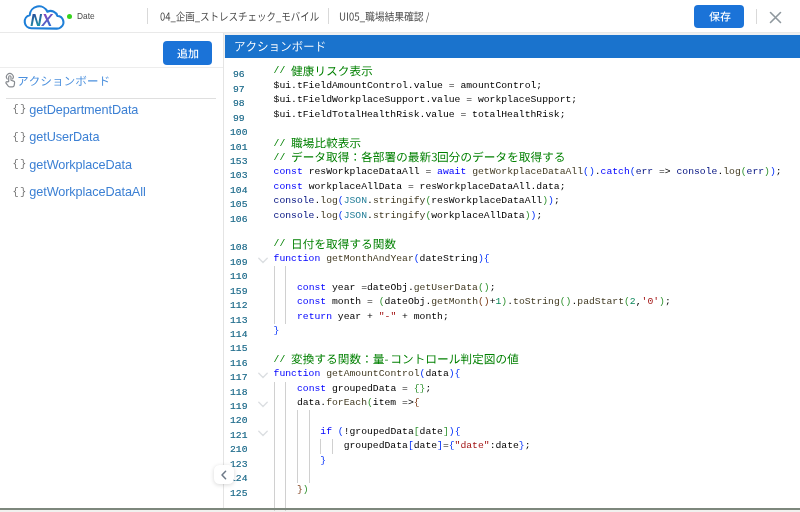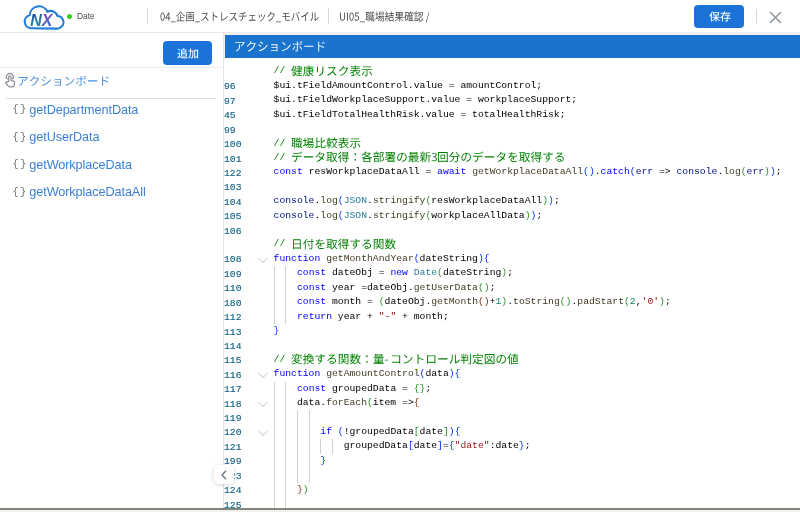--- a/index.html
+++ b/index.html
@@ -5,21 +5,21 @@
 #app{position:absolute;inset:0}
 .abs{position:absolute}
 .topbar{position:absolute;left:0;top:0;width:800px;height:33px;background:#fff;border-bottom:1px solid #e9e9e9}
 .vdiv{position:absolute;width:1px;background:#d9d9d9}
 .btn{position:absolute;background:#1b73d8;border-radius:4px}
 .sidebar{position:absolute;left:0;top:33px;width:224px;height:474.6px;background:#fff;border-right:1px solid #e4e4e4}
 .content{position:absolute;left:224px;top:33px;width:576px;height:474.6px;background:#f0f0f0}
 .codehead{position:absolute;left:0.5px;top:2px;right:0;height:22.8px;background:#1a73cd}
 .codebody{position:absolute;left:0;top:24.8px;right:0;bottom:0;background:#fff}
 .ln{position:absolute;left:224px;width:576px;height:14.42px;white-space:pre;font-family:"Liberation Mono",monospace;font-size:9.73px;line-height:14.42px;letter-spacing:0.006px}
-.num{position:absolute;left:0;top:16px;width:29.5px;text-align:left;color:#2a7391;text-shadow:0 0 0.6px rgba(42,115,145,.75)}
+.num{position:absolute;left:0;top:4px;width:29.5px;text-align:center;color:#2a7391;text-shadow:0 0 0.6px rgba(42,115,145,.75)}
 .cd{position:absolute;left:49.6px;top:0;color:#000}
 .k{color:#0000ff}.c{color:#008000}.s{color:#a31515}.t{color:#267f99}.p{color:#0070c1}
 .m{color:#423a22}.v{color:#001080}.n{color:#098658}.b0{color:#0431fa}.b1{color:#319331}.b2{color:#7b3814}
 .ig{position:absolute;width:1px;background:#d0d0d0}
 .item{position:absolute;left:0;width:223px;height:27.4px}
 .brace{position:absolute;left:12.5px;font-family:"Liberation Mono",monospace;font-size:10.5px;color:#767676;letter-spacing:1.1px}
 .ilabel{position:absolute;left:29.3px;font-size:12.7px;color:#3c80d4;letter-spacing:-0.1px}
 </style></head><body>
 <div id="app">
 <div class="topbar"></div>
@@ -90,35 +90,35 @@
     </div>
 <div class="content">
       <div class="codehead"></div>
       <div class="codebody"></div>
     </div>
 <svg style="position:absolute;left:233.6px;top:37.6px" width="92.2" height="16.1" viewBox="0 -12.93 97.60 16.10" preserveAspectRatio="none">
       <path d="M11.358199999999998 -8.2472 10.760399999999999 -8.820599999999999C10.577399999999999 -8.783999999999999 10.1382 -8.747399999999999 9.9064 -8.747399999999999C9.174399999999999 -8.747399999999999 3.4892 -8.747399999999999 2.9036 -8.747399999999999C2.4522 -8.747399999999999 1.9397999999999997 -8.796199999999999 1.5128 -8.857199999999999V-7.746999999999999C1.9886 -7.795799999999999 2.4522 -7.8202 2.9036 -7.8202C3.477 -7.8202 9.003599999999999 -7.8202 9.8576 -7.8202C9.455 -7.0638 8.3082 -5.734 7.1857999999999995 -5.0874L7.991 -4.440799999999999C9.3818 -5.404599999999999 10.540799999999999 -6.9784 11.028799999999999 -7.808C11.114199999999999 -7.9422 11.272799999999998 -8.1252 11.358199999999998 -8.2472ZM6.490399999999999 -6.636799999999999H5.392399999999999C5.428999999999999 -6.319599999999999 5.441199999999999 -6.0512 5.441199999999999 -5.7584C5.441199999999999 -3.7209999999999996 5.1728 -1.9764 3.2817999999999996 -0.8295999999999999C2.9402 -0.5855999999999999 2.5254 -0.39039999999999997 2.1837999999999997 -0.28059999999999996L3.0866 0.45139999999999997C6.1975999999999996 -1.0979999999999999 6.490399999999999 -3.3305999999999996 6.490399999999999 -6.636799999999999Z M18.751399999999997 -9.4794 17.616799999999998 -9.8454C17.543599999999998 -9.5282 17.360599999999998 -9.088999999999999 17.238599999999998 -8.881599999999999C16.714 -7.783599999999999 15.5062 -6.0146 13.4078 -4.758L14.2496 -4.1236C15.5794 -5.0142 16.6042 -6.1 17.336199999999998 -7.1248H21.471999999999998C21.215799999999998 -6.0146 20.4716 -4.440799999999999 19.52 -3.3183999999999996C18.409799999999997 -2.0252 16.8848 -0.9149999999999999 14.652199999999999 -0.2562L15.5306 0.5367999999999999C17.824199999999998 -0.305 19.276 -1.4273999999999998 20.3862 -2.7815999999999996C21.471999999999998 -4.0992 22.2284 -5.7462 22.5578 -6.9784C22.6188 -7.1735999999999995 22.7408 -7.454199999999999 22.8384 -7.624999999999999L22.021 -8.1252C21.8258 -8.0398 21.557399999999998 -8.0032 21.227999999999998 -8.0032H17.909599999999998L18.202399999999997 -8.5156C18.324399999999997 -8.747399999999999 18.543999999999997 -9.162199999999999 18.751399999999997 -9.4794Z M28.0722 -9.369599999999998 27.5232 -8.5522C28.243 -8.1374 29.560599999999997 -7.2589999999999995 30.1462 -6.8198L30.7196 -7.649399999999999C30.195 -8.0398 28.791999999999998 -8.966999999999999 28.0722 -9.369599999999998ZM26.242199999999997 -0.6466 26.8034 0.34159999999999996C27.938 0.1098 29.621599999999997 -0.46359999999999996 30.8538 -1.1711999999999998C32.7936 -2.3179999999999996 34.489399999999996 -3.8917999999999995 35.538599999999995 -5.538799999999999L34.952999999999996 -6.539199999999999C33.9648 -4.819 32.3544 -3.2329999999999997 30.3292 -2.074C29.096999999999998 -1.3663999999999998 27.5842 -0.8784 26.242199999999997 -0.6466ZM26.229999999999997 -6.624599999999999 25.693199999999997 -5.795C26.425199999999997 -5.416799999999999 27.755 -4.562799999999999 28.3528 -4.1236L28.913999999999998 -4.9776C28.3772 -5.367999999999999 26.9498 -6.2341999999999995 26.229999999999997 -6.624599999999999Z M39.17419999999999 -0.7564V0.2196C39.36939999999999 0.2196 39.79639999999999 0.19519999999999998 40.18679999999999 0.19519999999999998H45.09119999999999L45.07899999999999 0.6831999999999999H46.04279999999999C46.03059999999999 0.5124 46.01839999999999 0.2196 46.01839999999999 0.024399999999999998C46.01839999999999 -1.0126 46.01839999999999 -5.611999999999999 46.01839999999999 -6.0512C46.01839999999999 -6.2829999999999995 46.01839999999999 -6.539199999999999 46.03059999999999 -6.673399999999999C45.87199999999999 -6.661199999999999 45.55479999999999 -6.648999999999999 45.28639999999999 -6.648999999999999C44.285999999999994 -6.648999999999999 41.2482 -6.648999999999999 40.565 -6.648999999999999C40.24779999999999 -6.648999999999999 39.55239999999999 -6.673399999999999 39.32059999999999 -6.697799999999999V-5.7462C39.54019999999999 -5.7584 40.24779999999999 -5.7828 40.565 -5.7828C41.23599999999999 -5.7828 44.676399999999994 -5.7828 45.09119999999999 -5.7828V-3.7575999999999996H40.67479999999999C40.25999999999999 -3.7575999999999996 39.82079999999999 -3.7819999999999996 39.58899999999999 -3.7941999999999996V-2.8547999999999996C39.83299999999999 -2.867 40.25999999999999 -2.8792 40.687 -2.8792H45.09119999999999V-0.7075999999999999H40.17459999999999C39.75979999999999 -0.7075999999999999 39.36939999999999 -0.732 39.17419999999999 -0.7564Z M51.569399999999995 -8.942599999999999 50.873999999999995 -8.1984C51.776799999999994 -7.588399999999999 53.3018 -6.2829999999999995 53.9118 -5.648599999999999L54.6804 -6.417199999999999C53.9972 -7.1004 52.435599999999994 -8.3692 51.569399999999995 -8.942599999999999ZM50.520199999999996 -0.7686 51.166799999999995 0.23179999999999998C53.19199999999999 -0.14639999999999997 54.7414 -0.8906 55.9614 -1.6591999999999998C57.803599999999996 -2.8181999999999996 59.230999999999995 -4.477399999999999 60.060599999999994 -6.0024L59.474999999999994 -7.0394C58.767399999999995 -5.538799999999999 57.278999999999996 -3.7331999999999996 55.4002 -2.5498C54.2412 -1.8299999999999998 52.655199999999994 -1.0857999999999999 50.520199999999996 -0.7686Z M70.17439999999999 -9.638 69.5278 -9.369599999999998C69.8572 -8.905999999999999 70.2476 -8.2106 70.4916 -7.710399999999999L71.1504 -8.0032C70.8942 -8.5034 70.4794 -9.210999999999999 70.17439999999999 -9.638ZM71.614 -9.9918 70.9674 -9.7112C71.309 -9.259799999999998 71.6872 -8.600999999999999 71.9556 -8.0764L72.6144 -8.3692C72.3826 -8.820599999999999 71.9312 -9.5404 71.614 -9.9918ZM64.9284 -4.477399999999999 64.0744 -4.8922C63.5986 -3.904 62.5494 -2.4522 61.7442 -1.6958L62.586 -1.1345999999999998C63.2692 -1.8787999999999998 64.416 -3.4282 64.9284 -4.477399999999999ZM70.02799999999999 -4.88 69.19839999999999 -4.440799999999999C69.845 -3.6721999999999997 70.76 -2.1471999999999998 71.2358 -1.1956L72.1386 -1.6958C71.6506 -2.5742 70.6746 -4.0992 70.02799999999999 -4.88ZM62.1224 -7.344399999999999V-6.319599999999999C62.4518 -6.343999999999999 62.7934 -6.356199999999999 63.1594 -6.356199999999999H66.551V-6.2707999999999995C66.551 -5.685199999999999 66.551 -1.525 66.551 -0.854C66.5388 -0.5367999999999999 66.4046 -0.39039999999999997 66.0752 -0.39039999999999997C65.758 -0.39039999999999997 65.1968 -0.4392 64.6722 -0.5367999999999999L64.7576 0.4392C65.2456 0.488 65.9776 0.5246 66.49 0.5246C67.222 0.5246 67.5392 0.19519999999999998 67.5392 -0.45139999999999997C67.5392 -1.3175999999999999 67.5392 -5.2703999999999995 67.5392 -6.2707999999999995V-6.356199999999999H70.7722C71.065 -6.356199999999999 71.431 -6.356199999999999 71.7604 -6.331799999999999V-7.344399999999999C71.4554 -7.307799999999999 71.0528 -7.283399999999999 70.76 -7.283399999999999H67.5392V-8.5278C67.5392 -8.796199999999999 67.5758 -9.235399999999998 67.6124 -9.4062H66.4656C66.5144 -9.223199999999999 66.551 -8.808399999999999 66.551 -8.54V-7.283399999999999H63.1594C62.769 -7.283399999999999 62.464 -7.307799999999999 62.1224 -7.344399999999999Z M74.4444 -5.2825999999999995V-4.087C74.82260000000001 -4.1236 75.4692 -4.148 76.14020000000001 -4.148C77.0552 -4.148 81.923 -4.148 82.83800000000001 -4.148C83.387 -4.148 83.8994 -4.0992 84.1434 -4.087V-5.2825999999999995C83.875 -5.2581999999999995 83.4358 -5.2216 82.8258 -5.2216C81.923 -5.2216 77.043 -5.2216 76.14020000000001 -5.2216C75.45700000000001 -5.2216 74.8104 -5.2581999999999995 74.4444 -5.2825999999999995Z M93.4032 -8.783999999999999 92.7322 -8.479C93.1348 -7.93 93.513 -7.2589999999999995 93.81800000000001 -6.624599999999999L94.5134 -6.9418C94.2328 -7.515199999999999 93.7082 -8.3326 93.4032 -8.783999999999999ZM94.8794 -9.394 94.20840000000001 -9.076799999999999C94.6232 -8.54 95.01360000000001 -7.8934 95.343 -7.2467999999999995L96.0262 -7.588399999999999C95.7334 -8.1496 95.1966 -8.966999999999999 94.8794 -9.394ZM89.12100000000001 -0.9149999999999999C89.12100000000001 -0.46359999999999996 89.09660000000001 0.13419999999999999 89.04780000000001 0.5246H90.21900000000001C90.1824 0.13419999999999999 90.14580000000001 -0.5246 90.14580000000001 -0.9149999999999999V-4.9288C91.5 -4.513999999999999 93.6106 -3.6965999999999997 94.9282 -2.9768L95.35520000000001 -4.0138C94.06200000000001 -4.660399999999999 91.7562 -5.526599999999999 90.14580000000001 -6.0146V-8.0154C90.14580000000001 -8.3814 90.1824 -8.905999999999999 90.2312 -9.284199999999998H89.02340000000001C89.09660000000001 -8.905999999999999 89.12100000000001 -8.357 89.12100000000001 -8.0154C89.12100000000001 -6.9906 89.12100000000001 -1.5981999999999998 89.12100000000001 -0.9149999999999999Z" fill="#ffffff"></path>
     </svg>
 <div class="ln" style="top:64.40px"><span class="num">96</span><span class="cd"><span class="c">// </span></span></div>
 <div class="ln" style="top:78.82px"><span class="num">97</span><span class="cd">$ui.tFieldAmountControl.value = amountControl;</span></div>
-<div class="ln" style="top:93.24px"><span class="num">45</span><span class="cd">$ui.tFieldWorkplaceSupport.value = workplaceSupport;</span></div>
+<div class="ln" style="top:93.24px"><span class="num">98</span><span class="cd">$ui.tFieldWorkplaceSupport.value = workplaceSupport;</span></div>
 <div class="ln" style="top:107.66px"><span class="num">99</span><span class="cd">$ui.tFieldTotalHealthRisk.value = totalHealthRisk;</span></div>
 <div class="ln" style="top:122.08px"><span class="num">100</span><span class="cd"></span></div>
 <div class="ln" style="top:136.50px"><span class="num">101</span><span class="cd"><span class="c">// </span></span></div>
-<div class="ln" style="top:150.92px"><span class="num">122</span><span class="cd"><span class="c">// </span></span></div>
+<div class="ln" style="top:150.92px"><span class="num">153</span><span class="cd"><span class="c">// </span></span></div>
 <div class="ln" style="top:165.34px"><span class="num">103</span><span class="cd"><span class="k">const</span> resWorkplaceDataAll = <span class="k">await</span> <span class="m">getWorkplaceDataAll</span><span class="b0">()</span>.<span class="k">catch</span><span class="b0">(</span><span class="v">err</span> =&gt; <span class="v">console</span>.<span class="m">log</span><span class="b1">(</span><span class="v">err</span><span class="b1">)</span><span class="b0">)</span>;</span></div>
-<div class="ln" style="top:179.76px"><span class="num">104</span></div>
+<div class="ln" style="top:179.76px"><span class="num">104</span><span class="cd"><span class="k">const</span> workplaceAllData = resWorkplaceDataAll.data;</span></div>
 <div class="ln" style="top:194.18px"><span class="num">105</span><span class="cd"><span class="v">console</span>.<span class="m">log</span><span class="b0">(</span><span class="t">JSON</span>.<span class="m">stringify</span><span class="b1">(</span>resWorkplaceDataAll<span class="b1">)</span><span class="b0">)</span>;</span></div>
 <div class="ln" style="top:208.60px"><span class="num">106</span><span class="cd"><span class="v">console</span>.<span class="m">log</span><span class="b0">(</span><span class="t">JSON</span>.<span class="m">stringify</span><span class="b1">(</span>workplaceAllData<span class="b1">)</span><span class="b0">)</span>;</span></div>
 <div class="ln" style="top:237.44px"><span class="num">108</span><span class="cd"><span class="c">// </span></span></div>
 <div class="ln" style="top:251.86px"><span class="num">109</span><span class="cd"><span class="k">function</span> <span class="m">getMonthAndYear</span><span class="b0">(</span>dateString<span class="b0">){</span></span></div>
-<div class="ln" style="top:266.28px"><span class="num">110</span><span class="cd">    <span class="k">const</span> dateObj = <span class="k">new</span> <span class="t">Date</span><span class="b1">(</span>dateString<span class="b1">)</span>;</span></div>
+<div class="ln" style="top:266.28px"><span class="num">110</span></div>
 <div class="ig" style="left:273.6px;top:266.28px;height:14.42px"></div>
 <div class="ig" style="left:285.3px;top:266.28px;height:14.42px"></div>
-<div class="ln" style="top:280.70px"><span class="num">180</span><span class="cd">    <span class="k">const</span> year =dateObj.<span class="m">getUserData</span><span class="b1">()</span>;</span></div>
+<div class="ln" style="top:280.70px"><span class="num">159</span><span class="cd">    <span class="k">const</span> year =dateObj.<span class="m">getUserData</span><span class="b1">()</span>;</span></div>
 <div class="ig" style="left:273.6px;top:280.70px;height:14.42px"></div>
 <div class="ig" style="left:285.3px;top:280.70px;height:14.42px"></div>
 <div class="ln" style="top:295.12px"><span class="num">112</span><span class="cd">    <span class="k">const</span> month = <span class="b1">(</span>dateObj.<span class="m">getMonth</span><span class="b2">()</span>+<span class="n">1</span><span class="b1">)</span>.<span class="m">toString</span><span class="b1">()</span>.<span class="m">padStart</span><span class="b1">(</span><span class="n">2</span>,<span class="s">'0'</span><span class="b1">)</span>;</span></div>
 <div class="ig" style="left:273.6px;top:295.12px;height:14.42px"></div>
 <div class="ig" style="left:285.3px;top:295.12px;height:14.42px"></div>
 <div class="ln" style="top:309.54px"><span class="num">113</span><span class="cd">    <span class="k">return</span> year + <span class="s">"-"</span> + month;</span></div>
 <div class="ig" style="left:273.6px;top:309.54px;height:14.42px"></div>
 <div class="ig" style="left:285.3px;top:309.54px;height:14.42px"></div>
 <div class="ln" style="top:323.96px"><span class="num">114</span><span class="cd"><span class="b0">}</span></span></div>
 <div class="ln" style="top:338.38px"><span class="num">115</span><span class="cd"></span></div>
@@ -133,21 +133,21 @@
 <div class="ln" style="top:410.48px"><span class="num">120</span></div>
 <div class="ig" style="left:273.6px;top:410.48px;height:14.42px"></div>
 <div class="ig" style="left:285.3px;top:410.48px;height:14.42px"></div>
 <div class="ig" style="left:297.0px;top:410.48px;height:14.42px"></div>
 <div class="ig" style="left:308.6px;top:410.48px;height:14.42px"></div>
 <div class="ln" style="top:424.90px"><span class="num">121</span><span class="cd">        <span class="k">if</span> <span class="b0">(</span>!groupedData<span class="b1">[</span>date<span class="b1">]</span><span class="b0">){</span></span></div>
 <div class="ig" style="left:273.6px;top:424.90px;height:14.42px"></div>
 <div class="ig" style="left:285.3px;top:424.90px;height:14.42px"></div>
 <div class="ig" style="left:297.0px;top:424.90px;height:14.42px"></div>
 <div class="ig" style="left:308.6px;top:424.90px;height:14.42px"></div>
-<div class="ln" style="top:439.32px"><span class="num">199</span><span class="cd">            groupedData<span class="b0">[</span>date<span class="b0">]</span>=<span class="b0">{</span><span class="s">"date"</span>:date<span class="b0">}</span>;</span></div>
+<div class="ln" style="top:439.32px"><span class="num">210</span><span class="cd">            groupedData<span class="b0">[</span>date<span class="b0">]</span>=<span class="b0">{</span><span class="s">"date"</span>:date<span class="b0">}</span>;</span></div>
 <div class="ig" style="left:273.6px;top:439.32px;height:14.42px"></div>
 <div class="ig" style="left:285.3px;top:439.32px;height:14.42px"></div>
 <div class="ig" style="left:297.0px;top:439.32px;height:14.42px"></div>
 <div class="ig" style="left:308.6px;top:439.32px;height:14.42px"></div>
 <div class="ig" style="left:320.3px;top:439.32px;height:14.42px"></div>
 <div class="ig" style="left:332.0px;top:439.32px;height:14.42px"></div>
 <div class="ln" style="top:453.74px"><span class="num">123</span><span class="cd">        <span class="b0">}</span></span></div>
 <div class="ig" style="left:273.6px;top:453.74px;height:14.42px"></div>
 <div class="ig" style="left:285.3px;top:453.74px;height:14.42px"></div>
 <div class="ig" style="left:297.0px;top:453.74px;height:14.42px"></div>

